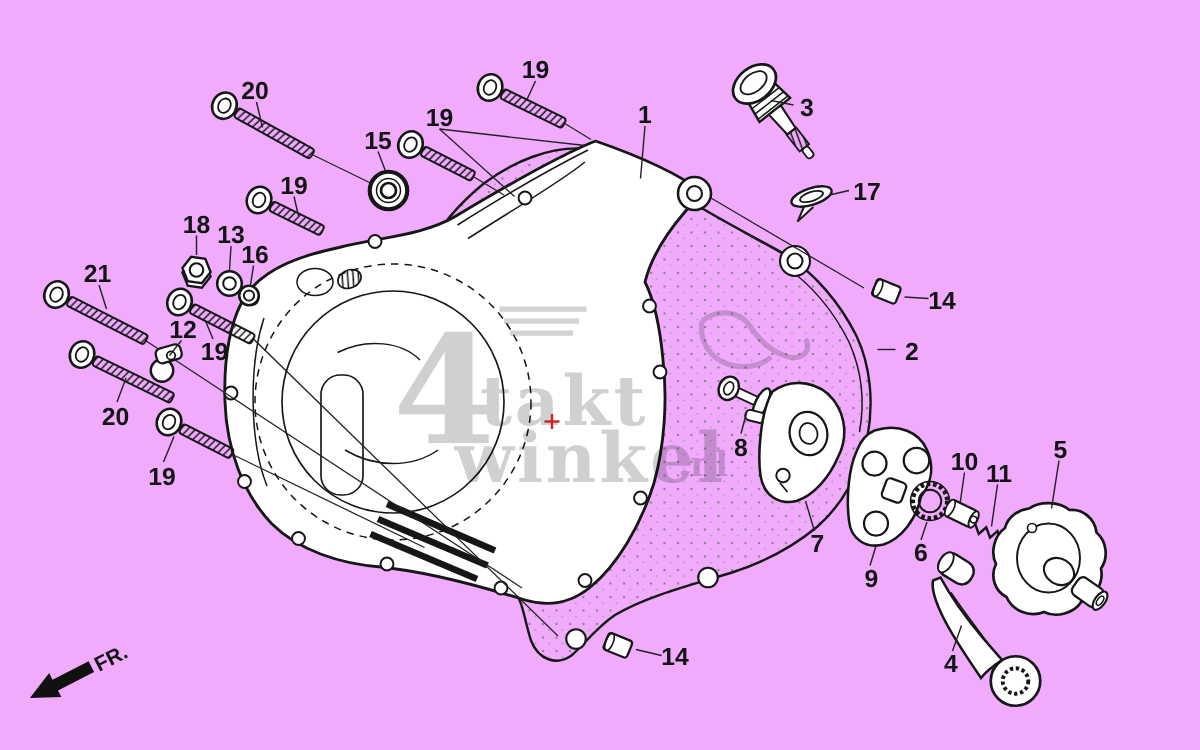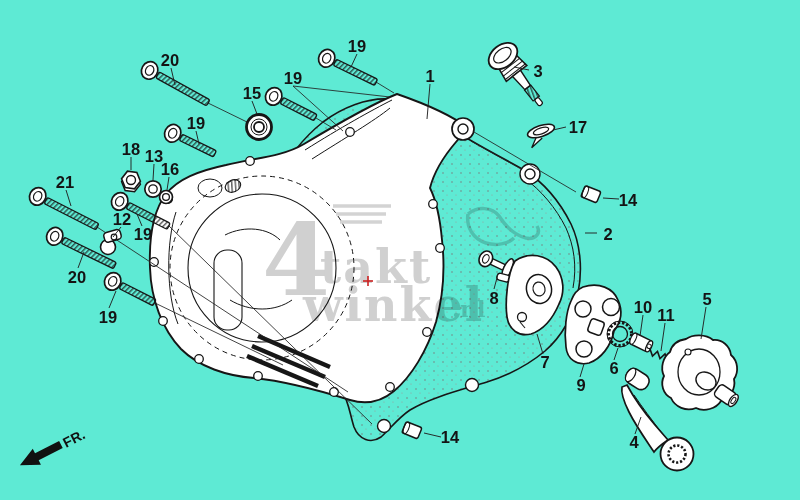--- a/index.html
+++ b/index.html
@@ -1,16 +1,16 @@
 <!DOCTYPE html>
 <html><head>
 <meta charset="utf-8">
 <style>
   html,body{margin:0;padding:0;background:#fff;}
-  .stage{position:relative;width:800px;height:500px;background:#5eead4;overflow:hidden;
+  .stage{position:relative;width:800px;height:500px;background:#f0abfc;overflow:hidden;
          font-family:"Liberation Sans",sans-serif;}
   svg{display:block;}
   .lbl{font-family:"Liberation Sans",sans-serif;font-size:16.5px;font-weight:600;fill:#141414;}
   .frtxt{font-family:"Liberation Sans",sans-serif;font-size:14px;font-weight:700;fill:#111;}
   .wm-num{font-family:"DejaVu Serif",serif;font-size:100px;font-weight:700;}
   .wm-word{font-family:"DejaVu Serif",serif;font-size:46px;font-weight:600;letter-spacing:2px;}
   .wm-tld{font-family:"DejaVu Serif",serif;font-size:23px;font-weight:600;}
 </style>
 </head>
 <body>

